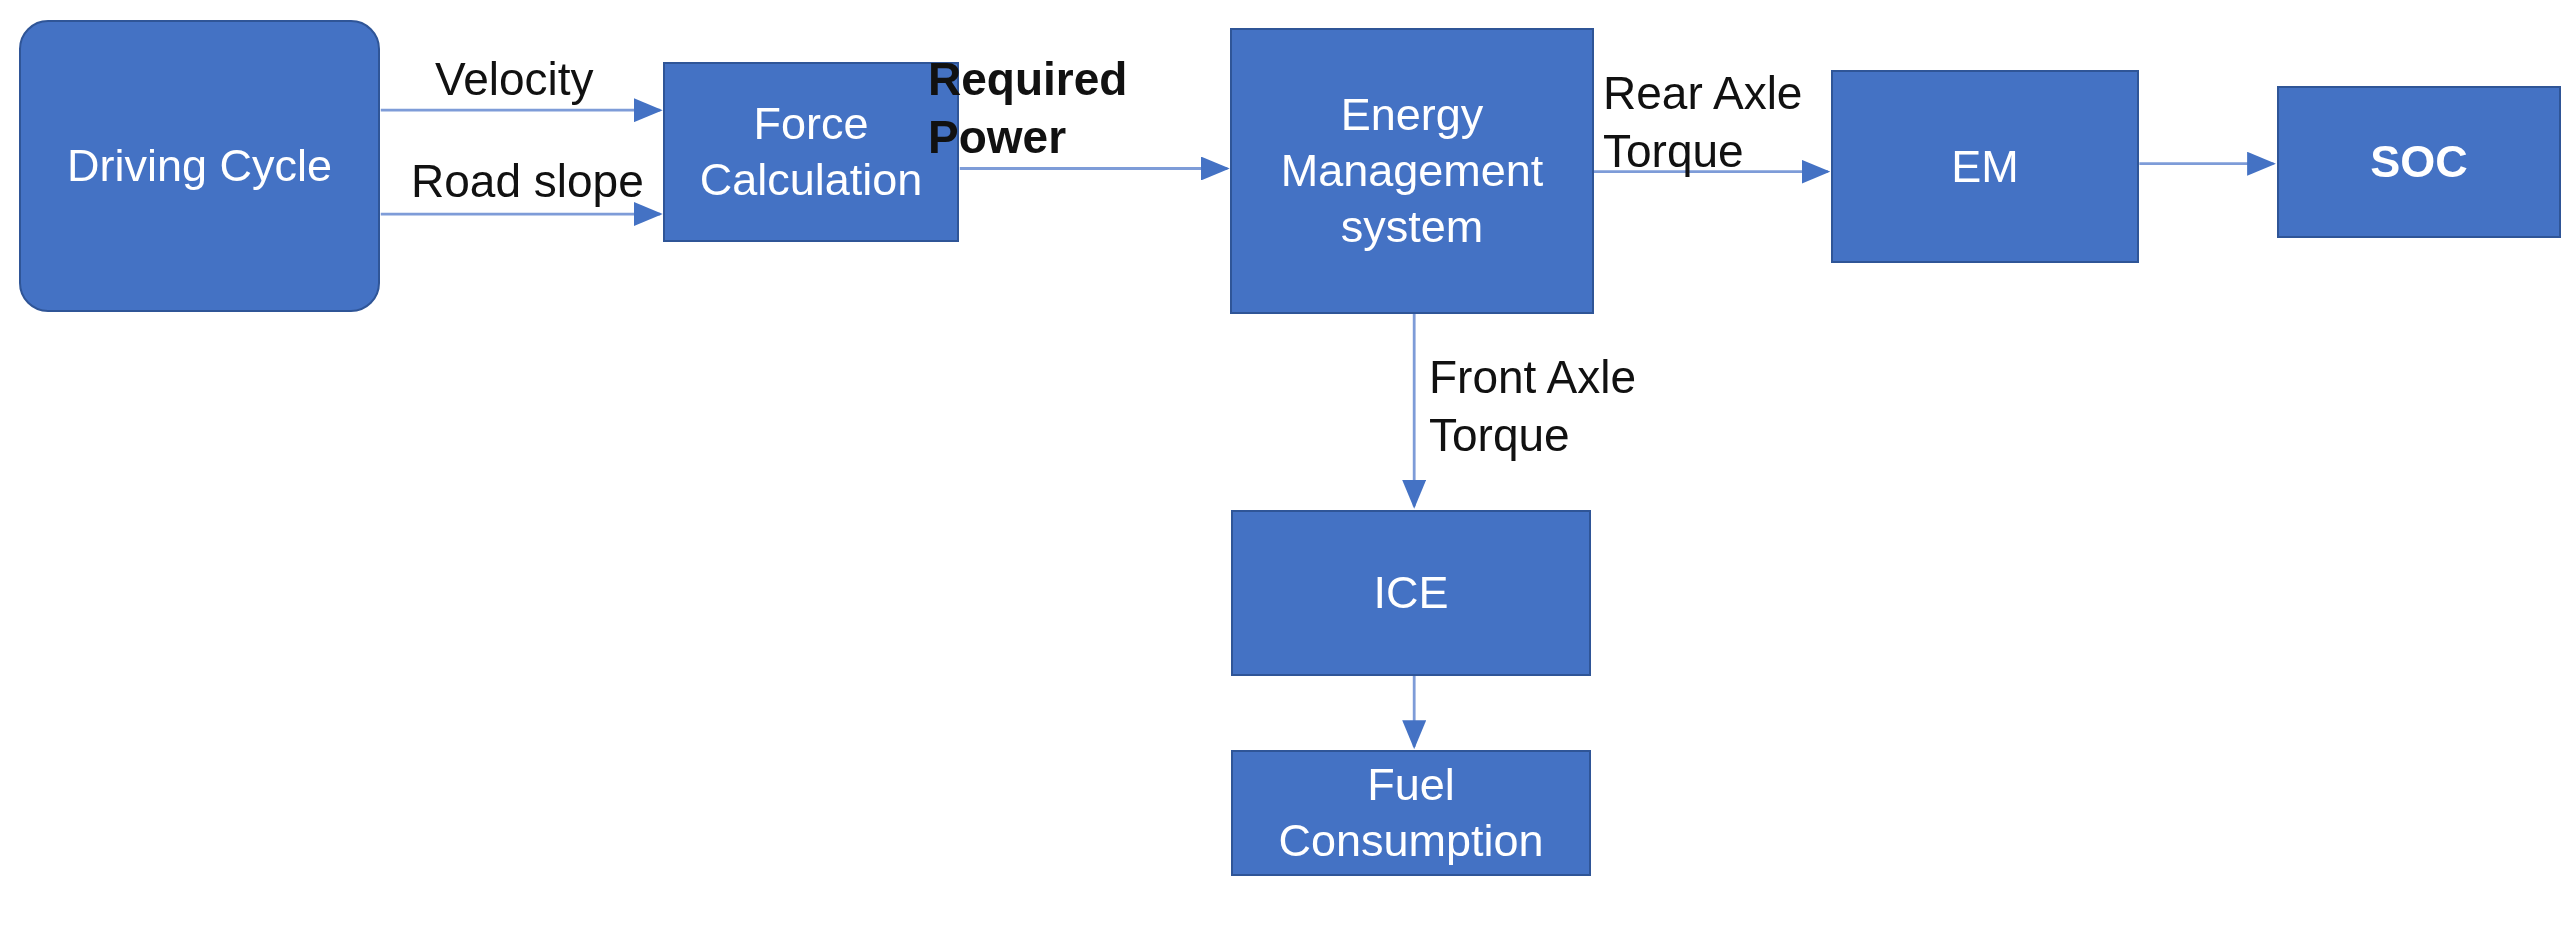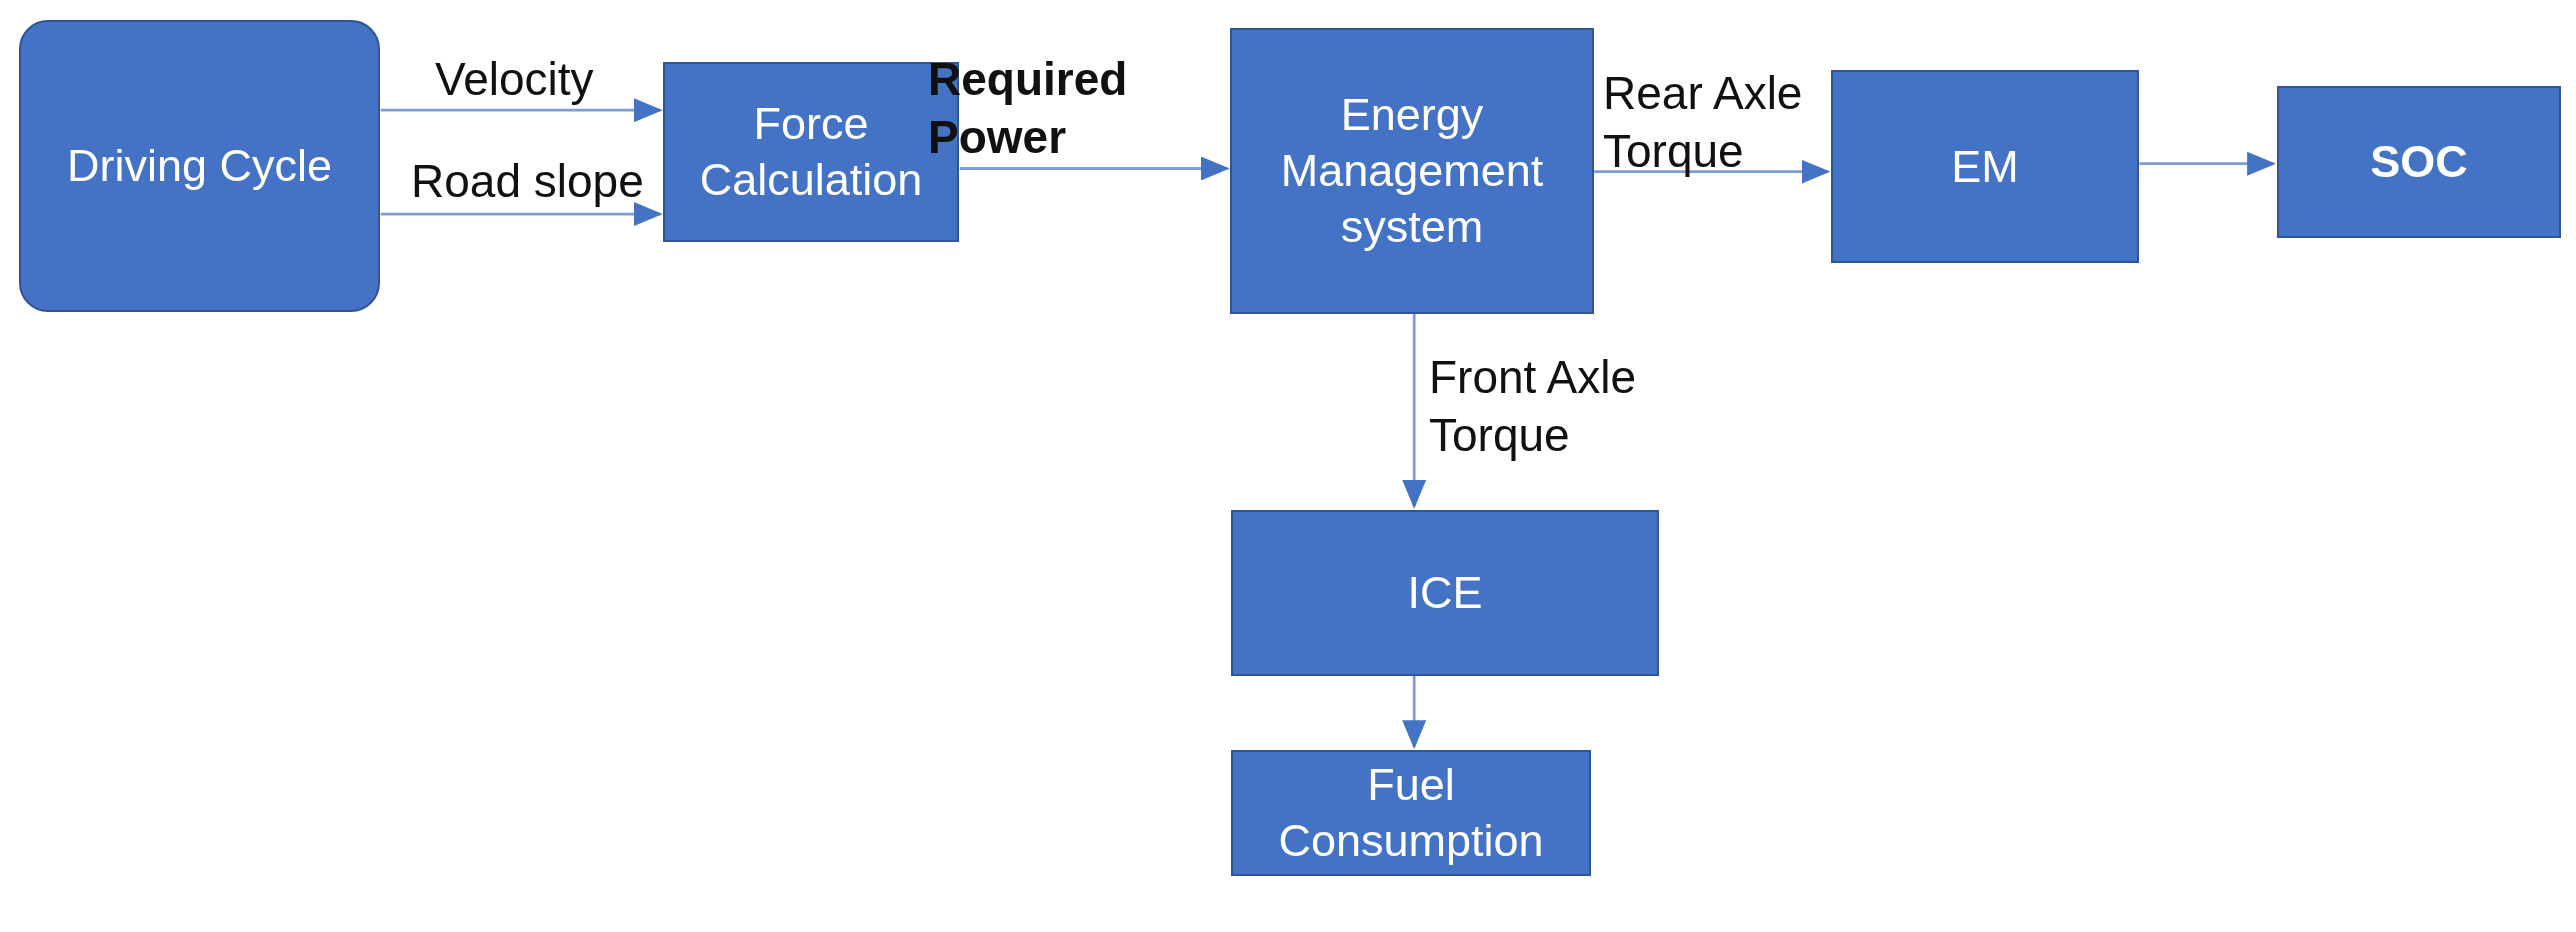--- a/index.html
+++ b/index.html
@@ -45,21 +45,21 @@
     justify-content: center;
     text-align: center;
     font-size: 45px;
     line-height: 56px;
   }
   .node-driving-cycle     { left: 19px;   top: 20px;  width: 361px; height: 292px; border-radius: 29px; }
   .node-force-calculation { left: 663px;  top: 62px;  width: 296px; height: 180px; }
   .node-energy-management { left: 1230px; top: 28px;  width: 364px; height: 286px; }
   .node-em                { left: 1831px; top: 70px;  width: 308px; height: 193px; }
   .node-soc               { left: 2277px; top: 86px; width: 284px; height: 152px; font-weight: bold; }
-  .node-ice               { left: 1231px; top: 510px; width: 428px; height: 166px; align-items: center; }
+  .node-ice               { left: 1231px; top: 510px; width: 360px; height: 166px; align-items: center; }
   .node-fuel-consumption  { left: 1231px; top: 750px; width: 360px; height: 126px; }
   .edge-label {
     position: absolute;
     color: var(--label_text);
     font-size: 46px;
     line-height: 58px;
     white-space: nowrap;
   }
   .label-velocity          { left: 403px;  top: 50px; margin-left: 32px;  }
   .label-road-slope        { left: 393px;  top: 152px; margin-left: 18px; }

